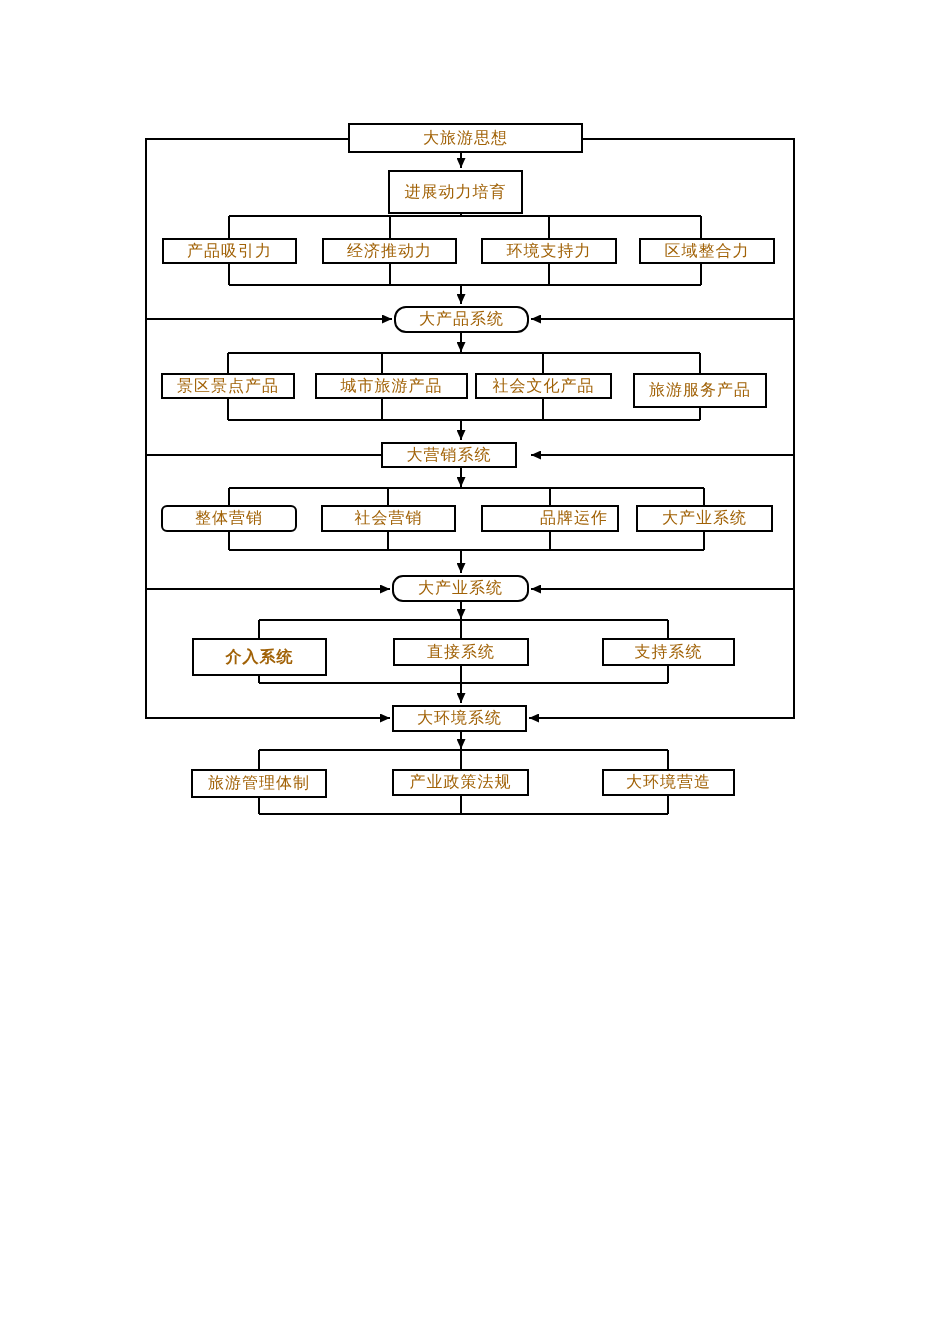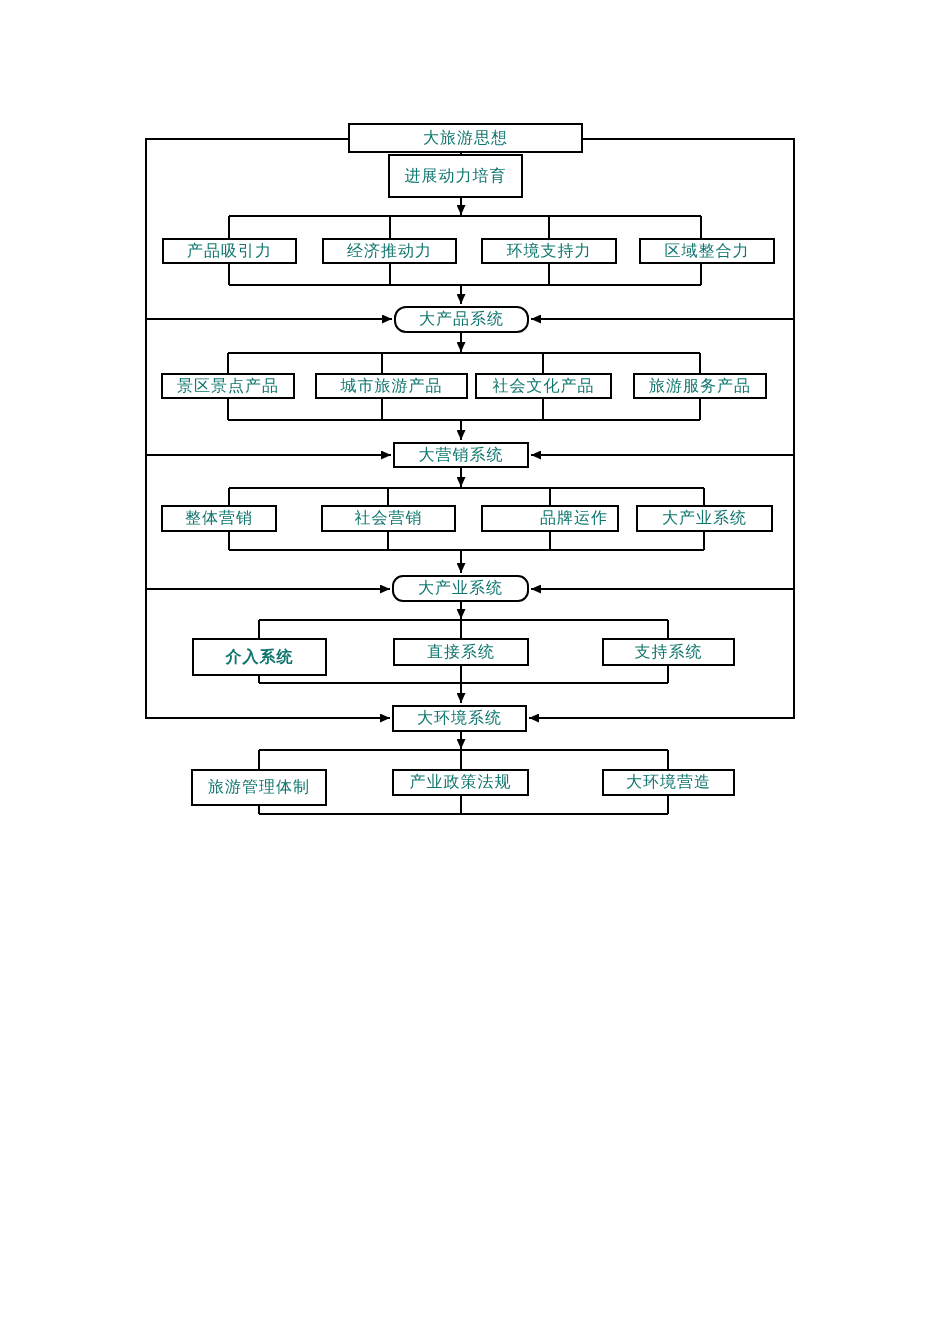--- a/index.html
+++ b/index.html
@@ -15,21 +15,21 @@
     position: absolute;
     left: 0; top: 0;
     width: 950px; height: 1344px;
     z-index: 1;
   }
   .node {
     position: absolute;
     box-sizing: border-box;
     border: 2px solid #000000;
     background: #ffffff;
-    color: #0f766e;
+    color: #a16207;
     display: flex;
     align-items: center;
     justify-content: center;
     font-size: 16px;
     letter-spacing: 1px;
     white-space: nowrap;
     z-index: 2;
   }
 </style>
 </head>
@@ -71,46 +71,46 @@
 
     <path d="M229 488 H704 M229 550 H704 M229 488 V505 M388 488 V505 M550 488 V505 M704 488 V505 M229 532 V550 M388 532 V550 M550 532 V550 M704 532 V550" fill="none" stroke="#000" stroke-width="2"></path>
 
     <path d="M259 620 H668 M259 683 H668 M259 620 V638 M461 620 V638 M668 620 V638 M259 666 V683 M461 666 V683 M668 666 V683" fill="none" stroke="#000" stroke-width="2"></path>
 
     <path d="M259 750 H668 M259 814 H668 M259 750 V769 M461 750 V769 M668 750 V769 M259 796 V814 M461 796 V814 M668 796 V814" fill="none" stroke="#000" stroke-width="2"></path>
   </svg>
 
   <div class="node" style="left:348px; top:123px; width:235px; height:30px;">大旅游思想</div>
 
-  <div class="node" style="left:388px; top:154px; width:135px; height:44px;">进展动力培育</div>
+  <div class="node" style="left:388px; top:170px; width:135px; height:44px;">进展动力培育</div>
 
   <div class="node" style="left:162px; top:238px; width:135px; height:26px;">产品吸引力</div>
   <div class="node" style="left:322px; top:238px; width:135px; height:26px;">经济推动力</div>
   <div class="node" style="left:481px; top:238px; width:136px; height:26px;">环境支持力</div>
   <div class="node" style="left:639px; top:238px; width:136px; height:26px;">区域整合力</div>
 
   <div class="node" style="left:394px; top:306px; width:135px; height:27px;border-radius:12px;">大产品系统</div>
 
   <div class="node" style="left:161px; top:373px; width:134px; height:26px;text-align:center;">景区景点产品</div>
   <div class="node" style="left:315px; top:373px; width:153px; height:26px;">城市旅游产品</div>
   <div class="node" style="left:475px; top:373px; width:137px; height:26px;">社会文化产品</div>
-  <div class="node" style="left:633px; top:373px; width:134px; height:26px;">旅游服务产品</div>
+  <div class="node" style="left:633px; top:373px; width:134px; height:35px;">旅游服务产品</div>
 
-  <div class="node" style="left:393px; top:442px; width:136px; height:26px;">大营销系统</div>
+  <div class="node" style="left:381px; top:442px; width:136px; height:26px;">大营销系统</div>
 
-  <div class="node" style="left:161px; top:505px; width:116px; height:27px;">整体营销</div>
+  <div class="node" style="left:161px; top:505px; width:136px; height:27px;border-radius:6px;">整体营销</div>
   <div class="node" style="left:321px; top:505px; width:135px; height:27px;">社会营销</div>
   <div class="node" style="left:481px; top:505px; width:138px; height:27px;padding-left:48px;">品牌运作</div>
   <div class="node" style="left:636px; top:505px; width:137px; height:27px;">大产业系统</div>
 
   <div class="node" style="left:392px; top:575px; width:137px; height:27px;border-radius:11px;">大产业系统</div>
 
   <div class="node" style="left:192px; top:638px; width:135px; height:38px;font-weight:bold;">介入系统</div>
   <div class="node" style="left:393px; top:638px; width:136px; height:28px;">直接系统</div>
   <div class="node" style="left:602px; top:638px; width:133px; height:28px;">支持系统</div>
 
   <div class="node" style="left:392px; top:705px; width:135px; height:27px;">大环境系统</div>
 
-  <div class="node" style="left:191px; top:769px; width:136px; height:37px;">旅游管理体制</div>
+  <div class="node" style="left:191px; top:769px; width:136px; height:29px;">旅游管理体制</div>
   <div class="node" style="left:392px; top:769px; width:137px; height:27px;">产业政策法规</div>
   <div class="node" style="left:602px; top:769px; width:133px; height:27px;">大环境营造</div>
 
 </div>
 
 </body></html>

